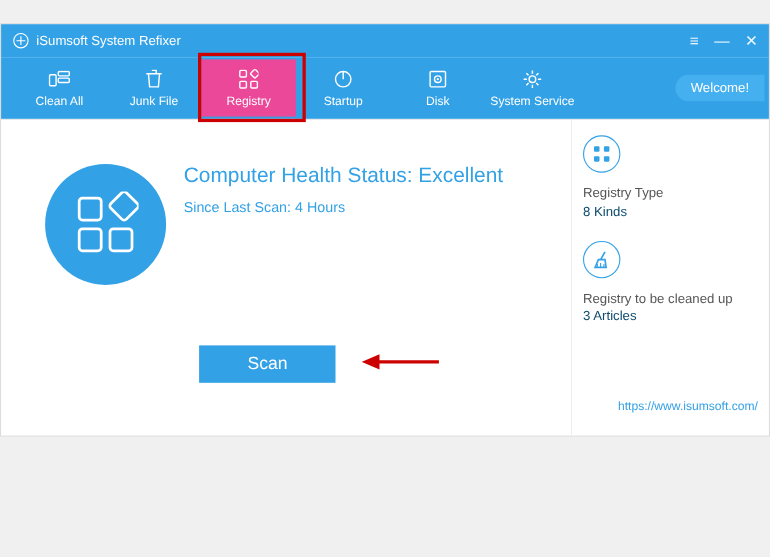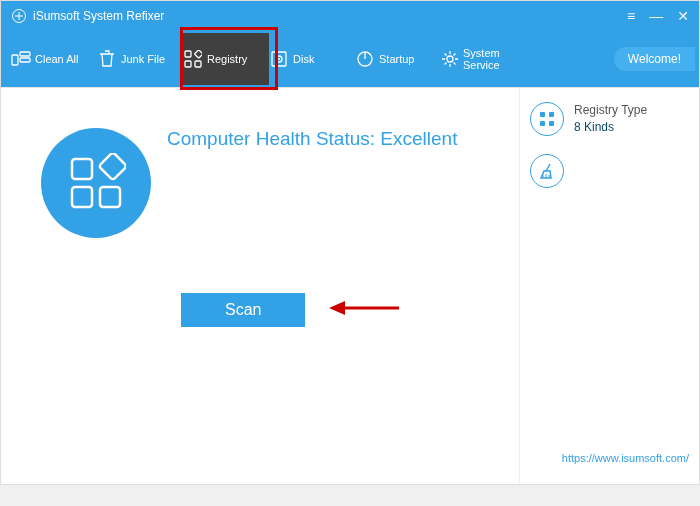--- a/index.html
+++ b/index.html
@@ -1,48 +1,48 @@
 <!DOCTYPE html>
 <html><head>
 <meta charset="utf-8">
 <style>
 * { margin: 0; padding: 0; box-sizing: border-box; font-family: "Segoe UI", Arial, sans-serif; }
 body { background: #f0f0f0; width: 700px; height: 506px; overflow: hidden; }
-.window { width: 700px; height: 485px; background: #fff; display: flex; flex-direction: column; border: 1px solid #ddd; }
+.window { width: 700px; height: 376px; background: #fff; display: flex; flex-direction: column; border: 1px solid #ddd; margin-top: 21px; }
 
 
 .titlebar { height: 30px; background: #33a1e6; display: flex; align-items: center; padding: 0 10px; color: #fff; font-size: 12px; }
 .titlebar .logo { width: 16px; height: 16px; margin-right: 6px; display:flex; align-items:center; justify-content:center; }
 .titlebar .controls { margin-left: auto; display: flex; gap: 14px; font-size: 14px; }
 .titlebar .controls span { cursor: pointer; opacity: .9; }
 
 
 .toolbar { height: 56px; background: #33a1e6; display: flex; align-items: center; padding: 0 6px 0 10px; }
-.tab { width: 86px; height: 52px; display: flex; align-items: center; color: #fff; font-size: 11px; cursor: pointer; gap: 4px; }
+.tab { width: 86px; height: 52px; display: flex; flex-direction: column; align-items: center; justify-content: center; color: #fff; font-size: 11px; cursor: pointer; gap: 4px; }
 .tab .ticon { width: 20px; height: 20px; display:flex; align-items:center; justify-content:center; }
-.tab.active { background: #404040; }
+.tab.active { background: #ec4899; }
 .welcome { margin-left: auto; background: #45b0f0; color:#fff; font-size:12px; padding:5px 14px; border-radius: 12px 0 0 12px; margin-right:-2px; cursor:pointer;text-align:right; }
 
 
 .red-box { position:absolute; border:3px solid #c00; pointer-events:none; }
 
 
 .content { flex:1; display:flex; border-top: 1px solid #e6e6e6; }
 .main { flex:1; padding: 40px 30px 30px 40px; display:flex; flex-direction:column; }
 .main-row { display:flex; align-items:flex-start; gap: 16px; }
 .circle-icon { width: 110px; height: 110px; border-radius: 50%; background: #33a1e6; display:flex; align-items:center; justify-content:center; flex-shrink:0; }
 .health-text h2 { color:#33a1e6; font-weight: 400; font-size: 19px; margin-bottom: 10px; }
 .health-text p { color:#33a1e6; font-size: 13px; }
 .scan-row { margin-top: 55px; margin-left: 140px; display:flex; align-items:center; gap: 24px; }
 .scan-btn { background:#33a1e6; color:#fff; border:none; font-size:16px; padding: 8px 44px; cursor:pointer; }
 .arrow { color:#c00; }
 
 
 .sidebar { width: 180px; border-left:1px solid #eee; padding: 14px 10px; display:flex; flex-direction:column; gap: 18px; }
-.side-item { display:flex; gap:10px; align-items:flex-start; }
+.side-item { display:flex; gap:10px; align-items:flex-start;flex-direction:column; }
 .side-icon { width:34px; height:34px; border:1.5px solid #33a1e6; border-radius:50%; display:flex; align-items:center; justify-content:center; flex-shrink:0; }
 .side-text { font-size:12px; line-height:1.4; }
 .side-text .line1 { color:#555; }
 .side-text .line2 { color:#0c4a6e; }
 .footer-link { margin-top:auto; font-size:11px; color:#33a1e6; text-align:right; padding-bottom:6px; }
 </style>
 </head>
 <body>
 
 <div class="window">
@@ -89,35 +89,35 @@
             <rect x="11" y="11" width="6" height="6" rx="1" fill="none" stroke="#fff" stroke-width="1.3"></rect>
             <rect x="11.5" y="0.5" width="6" height="6" rx="1" transform="rotate(45 14 4)" fill="none" stroke="#fff" stroke-width="1.3"></rect>
           </svg>
       </span>
       <span>Registry</span>
     </div>
     <div class="red-box" style="left:179px;top:-4px;width:98px;height:63px;"></div>
     <div class="tab">
       <span class="ticon">
         <svg width="18" height="18" viewBox="0 0 18 18">
+            <circle cx="9" cy="9" r="7" fill="none" stroke="#fff" stroke-width="1.3"></circle>
+            <path d="M9 2v7" stroke="#fff" stroke-width="1.3"></path>
+          </svg>
+      </span>
+      <span>Startup</span>
+    </div>
+    <div class="tab">
+      <span class="ticon">
+        <svg width="18" height="18" viewBox="0 0 18 18">
             <rect x="2" y="2" width="14" height="14" rx="1" fill="none" stroke="#fff" stroke-width="1.3"></rect>
             <circle cx="9" cy="9" r="3" fill="none" stroke="#fff" stroke-width="1.3"></circle>
             <circle cx="9" cy="9" r="1" fill="#fff"></circle>
           </svg>
       </span>
       <span>Disk</span>
-    </div>
-    <div class="tab">
-      <span class="ticon">
-        <svg width="18" height="18" viewBox="0 0 18 18">
-            <circle cx="9" cy="9" r="7" fill="none" stroke="#fff" stroke-width="1.3"></circle>
-            <path d="M9 2v7" stroke="#fff" stroke-width="1.3"></path>
-          </svg>
-      </span>
-      <span>Startup</span>
     </div>
     <div class="tab">
       <span class="ticon">
         <svg width="18" height="18" viewBox="0 0 18 18">
             <circle cx="9" cy="9" r="3" fill="none" stroke="#fff" stroke-width="1.3"></circle>
             <path d="M9 1v3M9 14v3M1 9h3M14 9h3M3.5 3.5l2 2M12.5 12.5l2 2M14.5 3.5l-2 2M5.5 12.5l-2 2" stroke="#fff" stroke-width="1.3"></path>
           </svg>
       </span>
       <span>System Service</span>
     </div>
@@ -130,20 +130,21 @@
         <div class="circle-icon">
           <svg width="60" height="60" viewBox="0 0 60 60">
             <rect x="6" y="6" width="20" height="20" rx="3" fill="none" stroke="#fff" stroke-width="2.5"></rect>
             <rect x="6" y="34" width="20" height="20" rx="3" fill="none" stroke="#fff" stroke-width="2.5"></rect>
             <rect x="34" y="34" width="20" height="20" rx="3" fill="none" stroke="#fff" stroke-width="2.5"></rect>
             <rect x="34" y="2" width="20" height="20" rx="3" transform="rotate(45 44 16)" fill="none" stroke="#fff" stroke-width="2.5"></rect>
           </svg>
         </div>
         <div class="health-text">
           <h2>Computer Health Status: Excellent</h2>
+          <p>Since Last Scan: 4 Hours</p>
         </div>
       </div>
       <div class="scan-row">
         <button class="scan-btn">Scan</button>
         <span class="arrow">
           <svg width="70" height="20" viewBox="0 0 70 20">
               <line x1="70" y1="10" x2="10" y2="10" stroke="#c00" stroke-width="3"></line>
               <polygon points="0,10 16,3 16,17" fill="#c00"></polygon>
             </svg>
         </span>
@@ -165,17 +166,21 @@
           <div class="line2">8 Kinds</div>
         </div>
       </div>
       <div class="side-item">
         <div class="side-icon">
           <svg width="18" height="18" viewBox="0 0 18 18">
               <path d="M12 2l-4 7M6 9l-3 7h10l-1-7z" fill="none" stroke="#33a1e6" stroke-width="1.5"></path>
               <path d="M5 16v-3M8 16v-4M11 16v-3" stroke="#33a1e6" stroke-width="1"></path>
             </svg>
         </div>
+        <div class="side-text">
+          <div class="line1">Registry to be cleaned up</div>
+          <div class="line2">3 Articles</div>
+        </div>
       </div>
       <div class="footer-link">https://www.isumsoft.com/</div>
     </div>
   </div>
 </div>
 
 </body></html>

